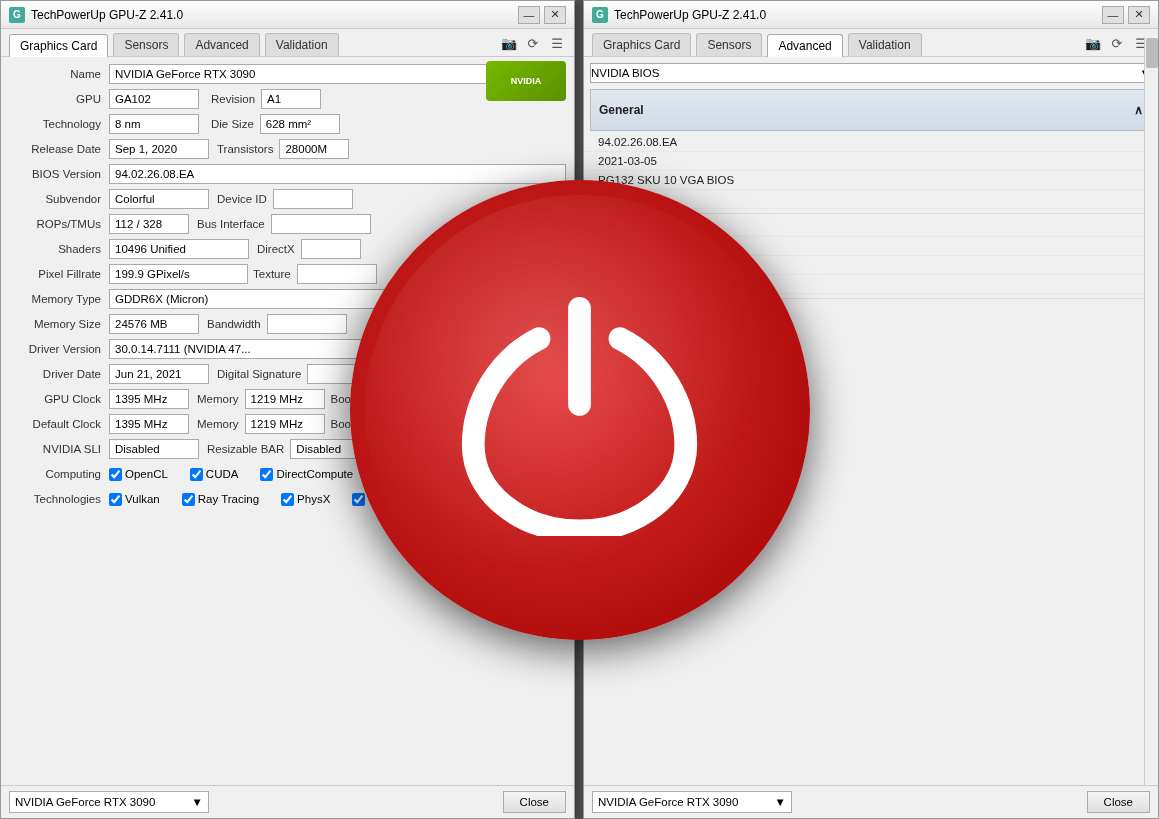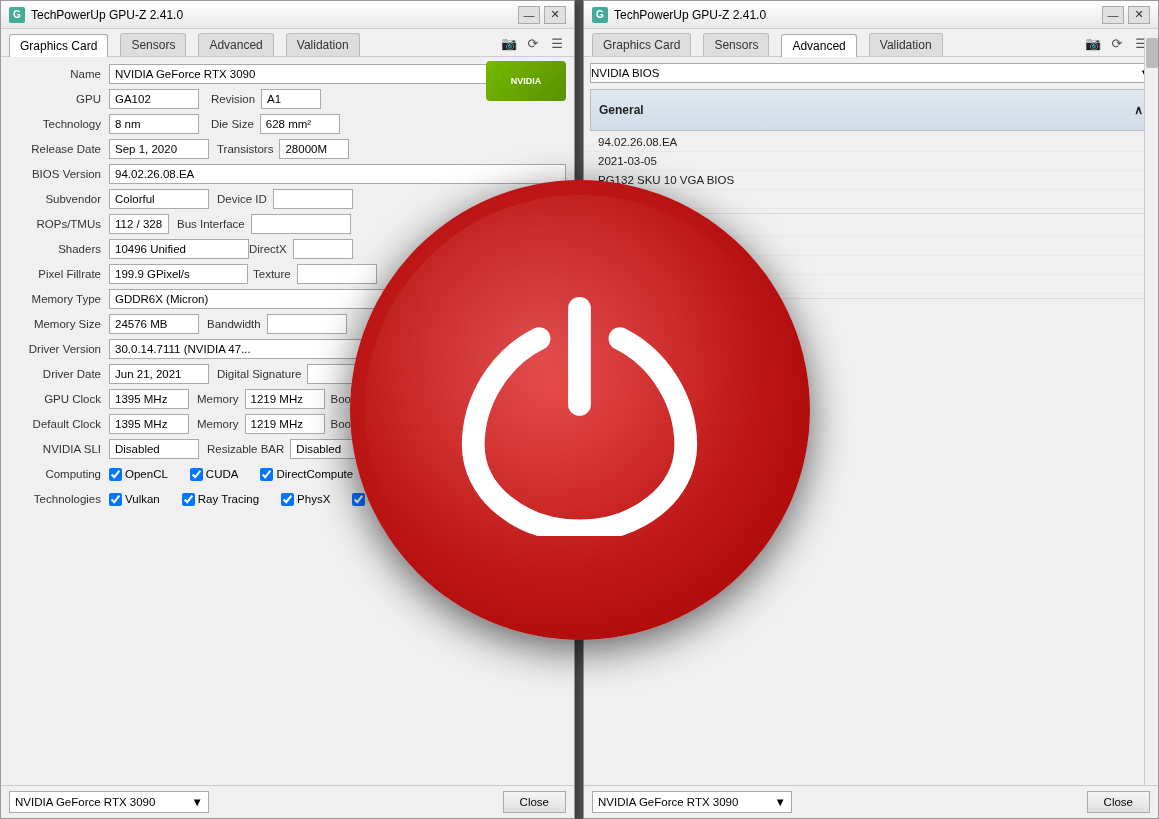--- a/index.html
+++ b/index.html
@@ -69,21 +69,21 @@
       justify-content: center;
       color: #333;
     }
 
     
     .tabbar {
       display: flex;
       background: #f0f0f0;
       border-bottom: 1px solid #ccc;
       padding: 4px 8px 0;
-      gap: 12px;
+      gap: 5px;
       align-items: flex-end;
     }
 
     .tab {
       padding: 4px 10px;
       background: #ddd;
       border: 1px solid #bbb;
       border-bottom: none;
       cursor: pointer;
       font-size: 12px;
@@ -437,29 +437,29 @@
 
     <div class="form-row">
       <span class="label">Subvendor</span>
       <div class="field" style="width:100px">Colorful</div>
       <span class="sub-label" style="margin-left:8px">Device ID</span>
       <div class="field" style="width:80px"></div>
     </div>
 
     <div class="form-row">
       <span class="label">ROPs/TMUs</span>
-      <div class="field" style="width:60px">112 / 328</div>
+      <div class="field" style="width:80px">112 / 328</div>
       <span class="sub-label" style="margin-left:8px">Bus Interface</span>
       <div class="field" style="width:100px"></div>
     </div>
 
     <div class="form-row">
       <span class="label">Shaders</span>
       <div class="field" style="width:140px">10496 Unified</div>
-      <span class="sub-label" style="">DirectX</span>
+      <span class="sub-label" style="margin-left:8px">DirectX</span>
       <div class="field" style="width:60px"></div>
     </div>
 
     <div class="form-row">
       <span class="label">Pixel Fillrate</span>
       <div class="field" style="width:139px">199.9 GPixel/s</div>
       <span class="sub-label" style="margin-left:5px">Texture</span>
       <div class="field" style="width:80px"></div>
     </div>
 

